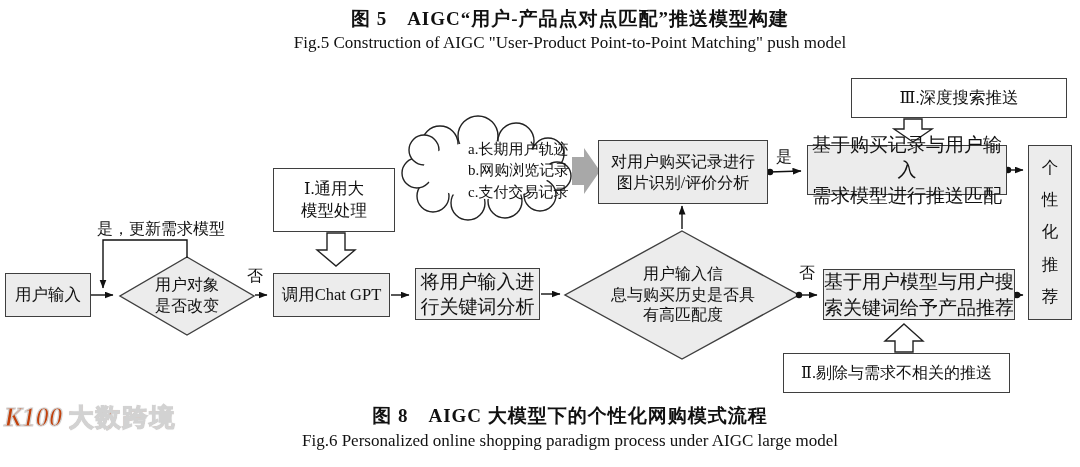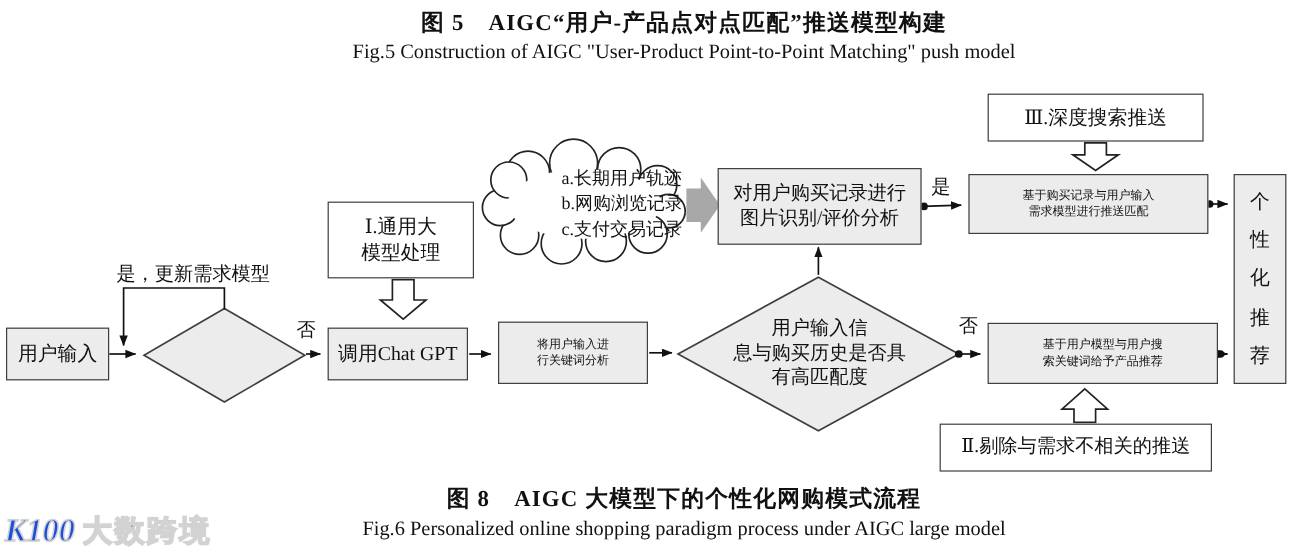--- a/index.html
+++ b/index.html
@@ -4,30 +4,30 @@
 <style>
   html,body{margin:0;padding:0;background:#fff;}
   #canvas{position:relative;width:1080px;height:467px;background:#ffffff;overflow:hidden;
           font-family:"Liberation Serif","DejaVu Serif",serif;color:#111;}
   .title{position:absolute;left:0;width:1080px;text-align:center;white-space:pre;margin-left:30px;}
   .title.zh{font-size:19px;font-weight:600;letter-spacing:1px;}
   .title.en{font-size:17px;font-weight:400;}
   #overlay{position:absolute;left:0;top:0;z-index:1;}
   .node{position:absolute;z-index:2;display:flex;align-items:center;justify-content:center;
         text-align:center;background:#ececec;border:1.6px solid #3f3f3f;box-sizing:border-box;
-        font-size:10px;line-height:1.32;white-space:pre-line;}
+        font-size:19px;line-height:1.32;white-space:pre-line;}
   .node.white{background:#ffffff;border-width:1.4px;}
   .node.big{font-size:16.5px;}
   .overlayText{position:absolute;z-index:3;display:flex;align-items:center;justify-content:center;
         text-align:center;font-size:16px;line-height:1.3;white-space:pre-line;background:transparent;}
   .overlayText.cloudTxt{justify-content:flex-start;text-align:left;font-size:15px;line-height:1.42;margin-left:42px;}
   .lbl{position:absolute;z-index:3;font-size:16px;line-height:1.2;white-space:pre;background:#fff;padding:0 1px;}
   .vert{line-height:1.95;font-size:16.5px;letter-spacing:0;}
-  #watermark{position:absolute;left:4px;top:426px;z-index:4;display:flex;align-items:center;gap:6px;
-        color:#1d4ed8;-webkit-text-stroke:1.2px #d2d2d2;text-shadow:0 0 2px #e3e3e3;}
+  #watermark{position:absolute;left:4px;top:401px;z-index:4;display:flex;align-items:center;gap:6px;
+        color:#c2410c;-webkit-text-stroke:1.2px #d2d2d2;text-shadow:0 0 2px #e3e3e3;}
   #wm-logo{font-size:27px;font-weight:700;font-style:italic;}
   #wm-text{font-size:25px;font-weight:700;letter-spacing:2px;}
 </style>
 </head>
 <body>
 
 <div id="canvas">
 
   <div class="title zh" style="top:6px">图 5　AIGC“用户-产品点对点匹配”推送模型构建</div>
   <div class="title en" style="top:33px">Fig.5 Construction of AIGC "User-Product Point-to-Point Matching" push model</div>
@@ -81,41 +81,43 @@
     <g fill="#111">
       <circle cx="770" cy="172" r="3.2"></circle>
       <circle cx="799" cy="295" r="3.2"></circle>
       <circle cx="1008" cy="170" r="3.2"></circle>
       <circle cx="1017" cy="295" r="3.2"></circle>
     </g>
   </svg>
 
   <div class="node big" style="left:5px;top:273px;width:86px;height:44px;border-width:1.8px">用户输入</div>
 
+  <div class="overlayText" style="left:132px;top:274px;width:110px;height:44px">用户对象
+是否改变</div>
 
   <div class="node big" style="left:273px;top:273px;width:117px;height:44px">调用Chat GPT</div>
 
   <div class="node white big" style="left:273px;top:168px;width:122px;height:64px">Ⅰ.通用大
 模型处理</div>
 
   <div class="node" style="left:415px;top:268px;width:125px;height:52px">将用户输入进
 行关键词分析</div>
 
   <div class="overlayText cloudTxt" style="left:426px;top:139px;width:132px;height:64px">a.长期用户轨迹
 b.网购浏览记录
 c.支付交易记录</div>
 
   <div class="overlayText" style="left:577px;top:264px;width:212px;height:62px">用户输入信
 息与购买历史是否具
 有高匹配度</div>
 
   <div class="node" style="left:598px;top:140px;width:170px;height:64px;font-size:16px">对用户购买记录进行
 图片识别/评价分析</div>
 
-  <div class="node white big" style="left:823px;top:78px;width:180px;height:40px">Ⅲ.深度搜索推送</div>
+  <div class="node white big" style="left:851px;top:78px;width:216px;height:40px">Ⅲ.深度搜索推送</div>
 
   <div class="node" style="left:807px;top:145px;width:200px;height:50px">基于购买记录与用户输入
 需求模型进行推送匹配</div>
 
   <div class="node" style="left:823px;top:269px;width:192px;height:51px">基于用户模型与用户搜
 索关键词给予产品推荐</div>
 
   <div class="node white" style="left:783px;top:353px;width:227px;height:40px;font-size:16px">Ⅱ.剔除与需求不相关的推送</div>
 
   <div class="node vert" style="left:1028px;top:145px;width:44px;height:175px">个

